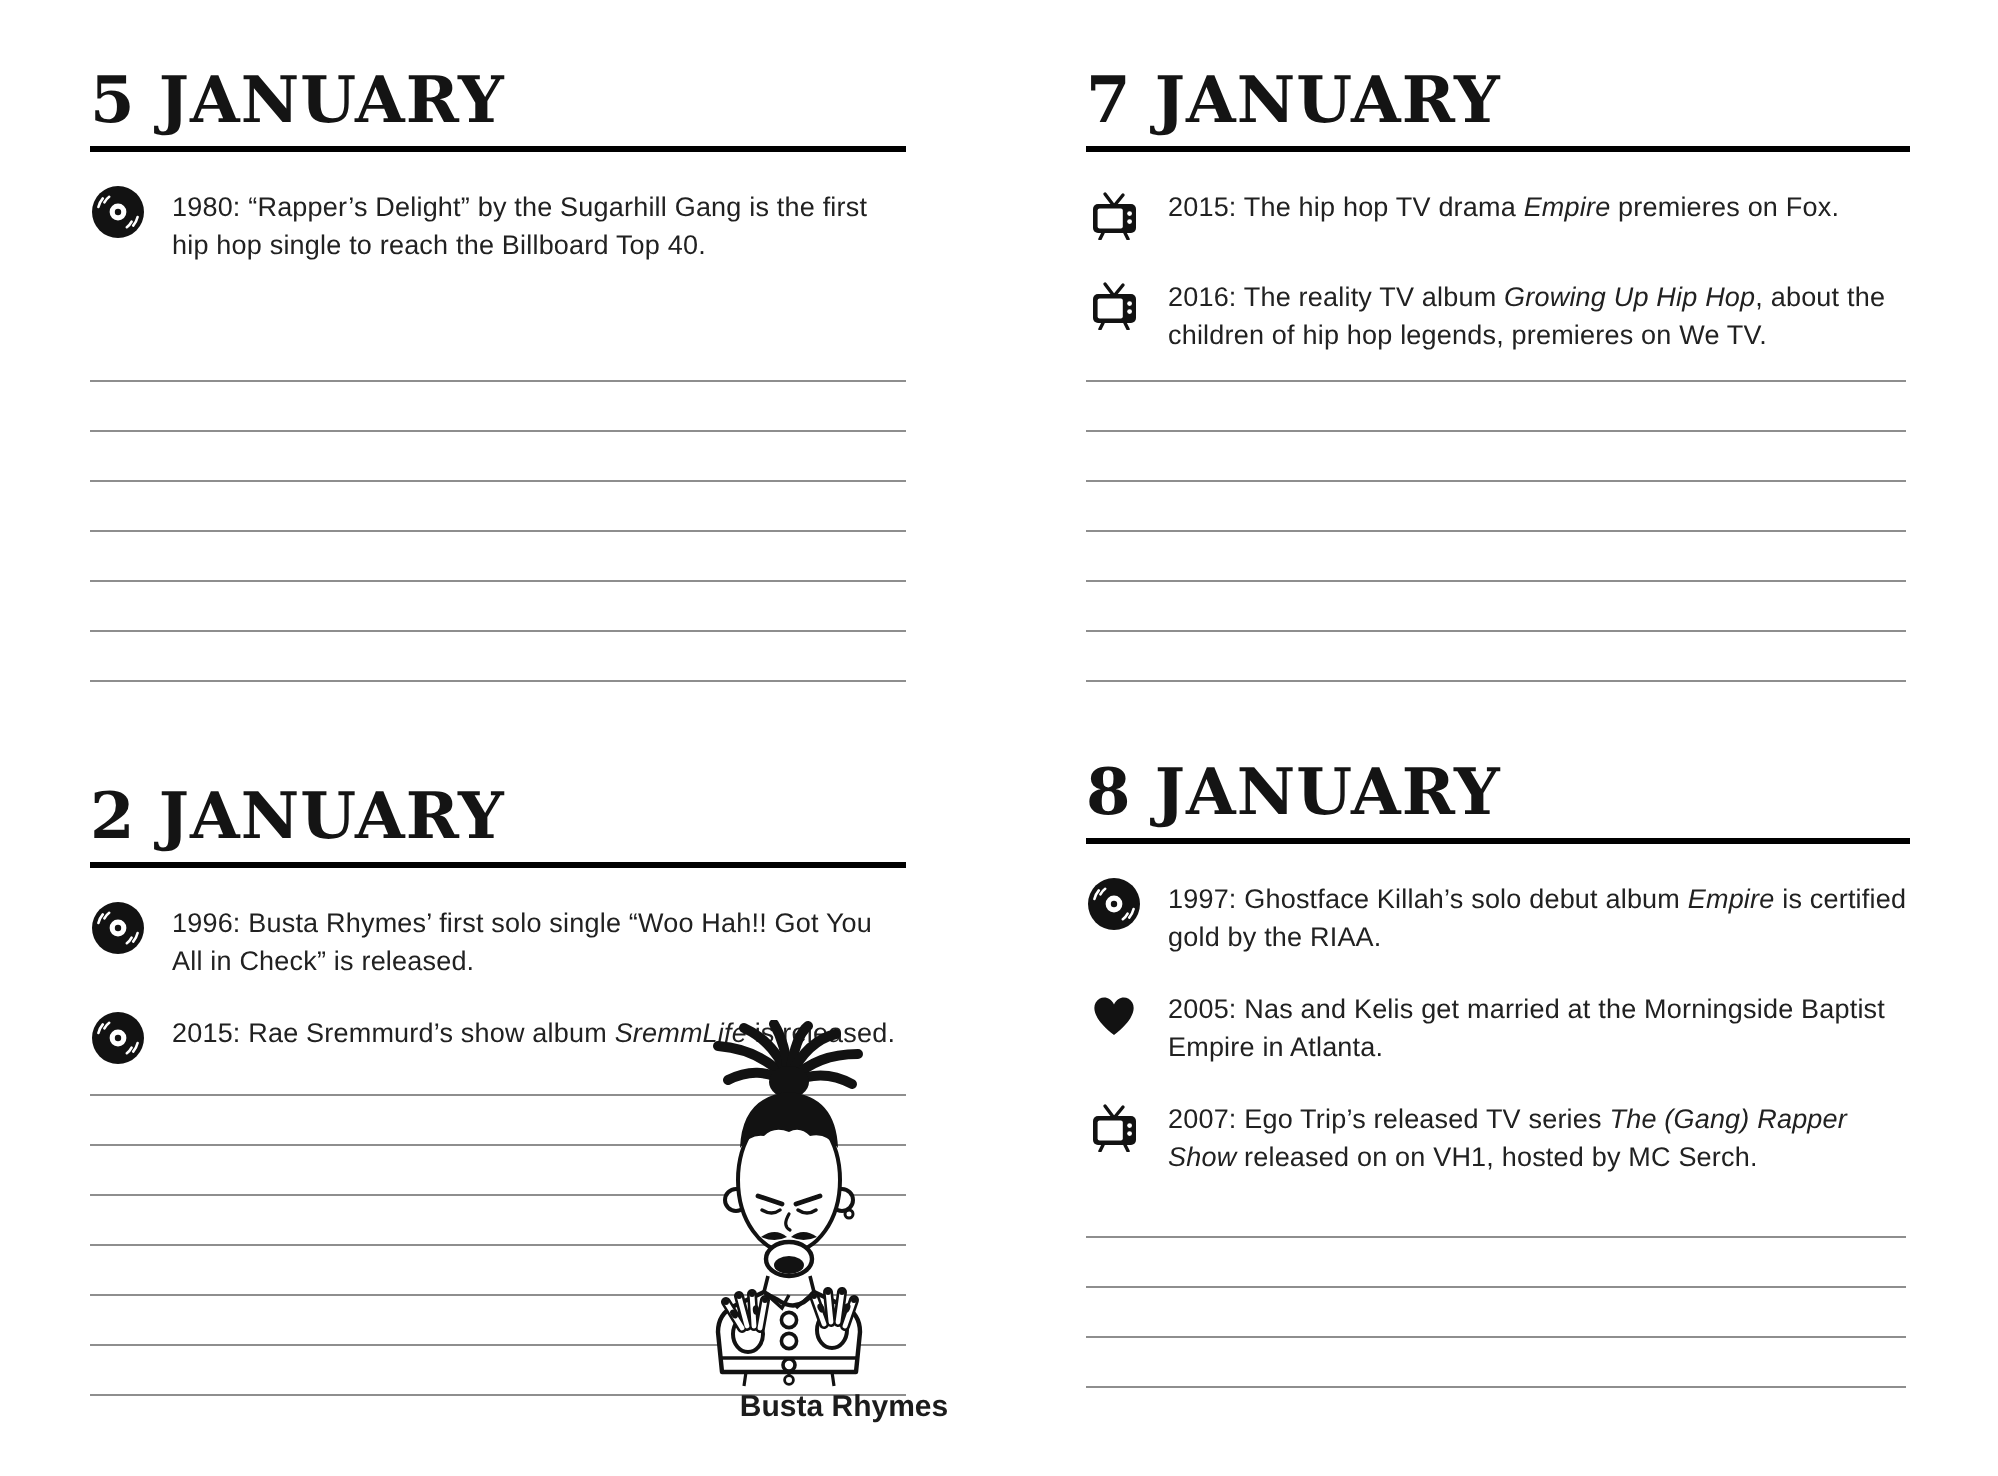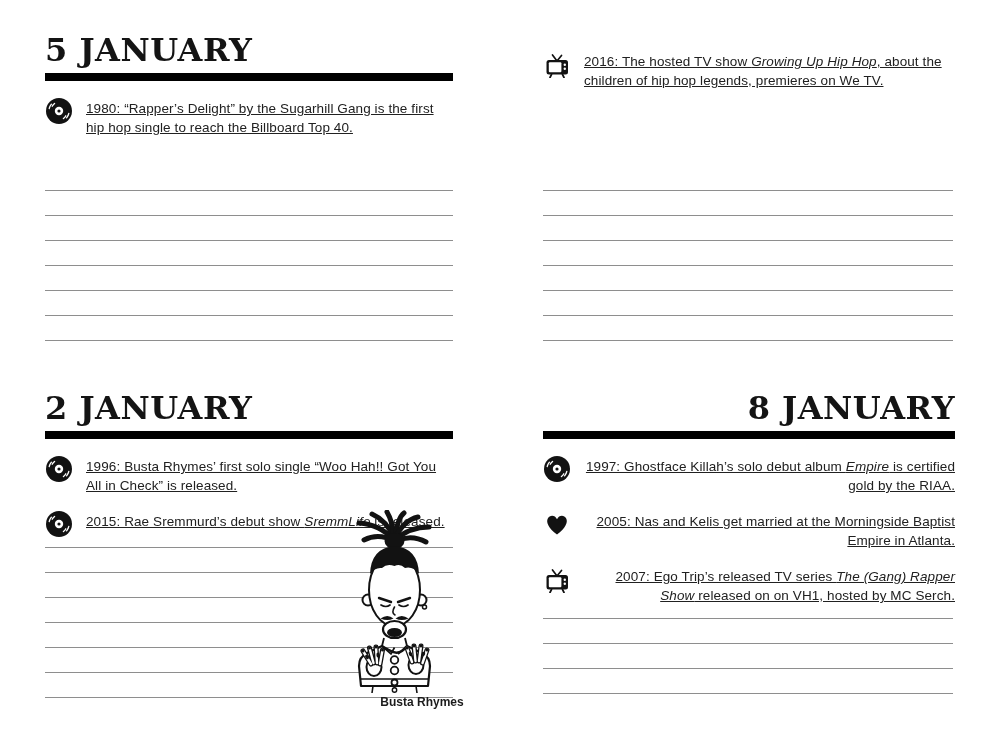--- a/index.html
+++ b/index.html
@@ -9,45 +9,44 @@
     height: 738px;
     background: #ffffff;
     font-family: "Liberation Sans", sans-serif;
     color: #1c1c1c;
     overflow: hidden;
   }
   .quadrant { position: absolute; }
   .q-tl { left: 45px;  top: 34px;  width: 408px; }
   .q-tr { left: 543px; top: 34px;  width: 412px; }
   .q-bl { left: 45px;  top: 392px; width: 408px; }
-  .q-br { left: 543px; top: 392px; width: 412px; text-align: right; }
+  .q-br { left: 543px; top: 380px; width: 412px; }
 
   .q-heading {
     margin: 0;
     font-family: "DejaVu Serif", serif;
     font-weight: bold;
     font-size: 32px;
     line-height: 33px;
     letter-spacing: 0.5px;
     color: #141414;
     padding-bottom: 6px;
-    border-bottom: 8px solid #000000;
+    border-bottom: 3px solid #000000;
   }
 
   .entries { margin-top: 16px; }
   .entry { display: flex; gap: 11px; margin-bottom: 15px; }
   .entry-icon { flex: 0 0 30px; width: 30px; height: 30px; }
   .entry-icon svg { display: block; }
   .entry-text {
     font-size: 13.5px;
     line-height: 19px;
     letter-spacing: 0.1px;
     color: #212121;
     padding-top: 2px;
-    text-decoration: underline;
   }
   .entry-text em { font-style: italic; }
 
   .rules { position: absolute; }
   .rules-tl { left: 45px;  top: 166px; width: 408px; }
   .rules-tr { left: 543px; top: 166px; width: 410px; }
   .rules-bl { left: 45px;  top: 523px; width: 408px; }
   .rules-br { left: 543px; top: 594px; width: 410px; }
   .rule { height: 24px; border-bottom: 1.5px solid #8e8e8e; }
 
@@ -58,21 +57,21 @@
     width: 115px;
     height: 185px;
   }
   .illustration svg { display: block; }
   .ill-caption {
     position: absolute;
     left: 352px;
     top: 695px;
     width: 140px;
     text-align: center;
-    font-size: 12px;
+    font-size: 15px;
     font-weight: bold;
     color: #1c1c1c;
   }
 </style>
 </head>
 <body>
 
 <div class="page">
 
   <section class="quadrant q-tl">
@@ -98,33 +97,47 @@
       <div class="rule"></div>
       <div class="rule"></div>
       <div class="rule"></div>
       <div class="rule"></div>
       <div class="rule"></div>
       <div class="rule"></div>
       <div class="rule"></div>
     </div>
 
   <section class="quadrant q-tr">
+    <h2 class="q-heading">7 JANUARY</h2>
     <div class="entries">
       <div class="entry">
         <span class="entry-icon">
           <svg viewBox="0 0 28 28" width="28" height="28">
             <path d="M14 11 L9.5 5 M14 11 L18.5 5.5" stroke="#121212" stroke-width="1.7" fill="none" stroke-linecap="round"></path>
             <rect x="3.5" y="10" width="21.5" height="14.5" rx="2.5" fill="#121212"></rect>
             <rect x="5.8" y="12.2" width="12.6" height="10" rx="1" fill="#ffffff"></rect>
             <circle cx="21.8" cy="14.8" r="1.2" fill="#ffffff"></circle>
             <circle cx="21.8" cy="18.8" r="1.2" fill="#ffffff"></circle>
             <path d="M8.5 24.5 L7 27.5 M19.5 24.5 L21 27.5" stroke="#121212" stroke-width="1.7" stroke-linecap="round"></path>
           </svg>
         </span>
-        <div class="entry-text"><span>2016: The hosted TV show </span><em>Growing Up Hip Hop</em><span>, about the children of hip hop legends, premieres on We TV.</span></div>
+        <div class="entry-text"><span>2015: The hip hop TV drama </span><em>Empire</em><span> premieres on Fox.</span></div>
+      </div>
+      <div class="entry">
+        <span class="entry-icon">
+          <svg viewBox="0 0 28 28" width="28" height="28">
+            <path d="M14 11 L9.5 5 M14 11 L18.5 5.5" stroke="#121212" stroke-width="1.7" fill="none" stroke-linecap="round"></path>
+            <rect x="3.5" y="10" width="21.5" height="14.5" rx="2.5" fill="#121212"></rect>
+            <rect x="5.8" y="12.2" width="12.6" height="10" rx="1" fill="#ffffff"></rect>
+            <circle cx="21.8" cy="14.8" r="1.2" fill="#ffffff"></circle>
+            <circle cx="21.8" cy="18.8" r="1.2" fill="#ffffff"></circle>
+            <path d="M8.5 24.5 L7 27.5 M19.5 24.5 L21 27.5" stroke="#121212" stroke-width="1.7" stroke-linecap="round"></path>
+          </svg>
+        </span>
+        <div class="entry-text"><span>2016: The reality TV album </span><em>Growing Up Hip Hop</em><span>, about the children of hip hop legends, premieres on We TV.</span></div>
       </div>
     </div>
   </section>
   <div class="rules rules-tr">
       <div class="rule"></div>
       <div class="rule"></div>
       <div class="rule"></div>
       <div class="rule"></div>
       <div class="rule"></div>
       <div class="rule"></div>
@@ -153,21 +166,21 @@
           <svg viewBox="0 0 28 28" width="28" height="28">
             <circle cx="14" cy="14" r="13" fill="#121212"></circle>
             <circle cx="14" cy="14" r="4.2" fill="#ffffff"></circle>
             <circle cx="14" cy="14" r="1.6" fill="#121212"></circle>
             <path d="M4.2 11.5 A10.5 10.5 0 0 1 6.4 7.2" stroke="#ffffff" stroke-width="1.3" fill="none" stroke-linecap="round"></path>
             <path d="M7.2 9.2 A8.5 8.5 0 0 1 9.6 6.4" stroke="#ffffff" stroke-width="1.3" fill="none" stroke-linecap="round"></path>
             <path d="M23.8 16.5 A10.5 10.5 0 0 1 21.6 20.8" stroke="#ffffff" stroke-width="1.3" fill="none" stroke-linecap="round"></path>
             <path d="M20.8 18.8 A8.5 8.5 0 0 1 18.4 21.6" stroke="#ffffff" stroke-width="1.3" fill="none" stroke-linecap="round"></path>
           </svg>
         </span>
-        <div class="entry-text"><span>2015: Rae Sremmurd’s debut show </span><em>SremmLife</em><span> is released.</span></div>
+        <div class="entry-text"><span>2015: Rae Sremmurd’s show album </span><em>SremmLife</em><span> is released.</span></div>
       </div>
     </div>
   </section>
   <div class="rules rules-bl">
       <div class="rule"></div>
       <div class="rule"></div>
       <div class="rule"></div>
       <div class="rule"></div>
       <div class="rule"></div>
       <div class="rule"></div>

